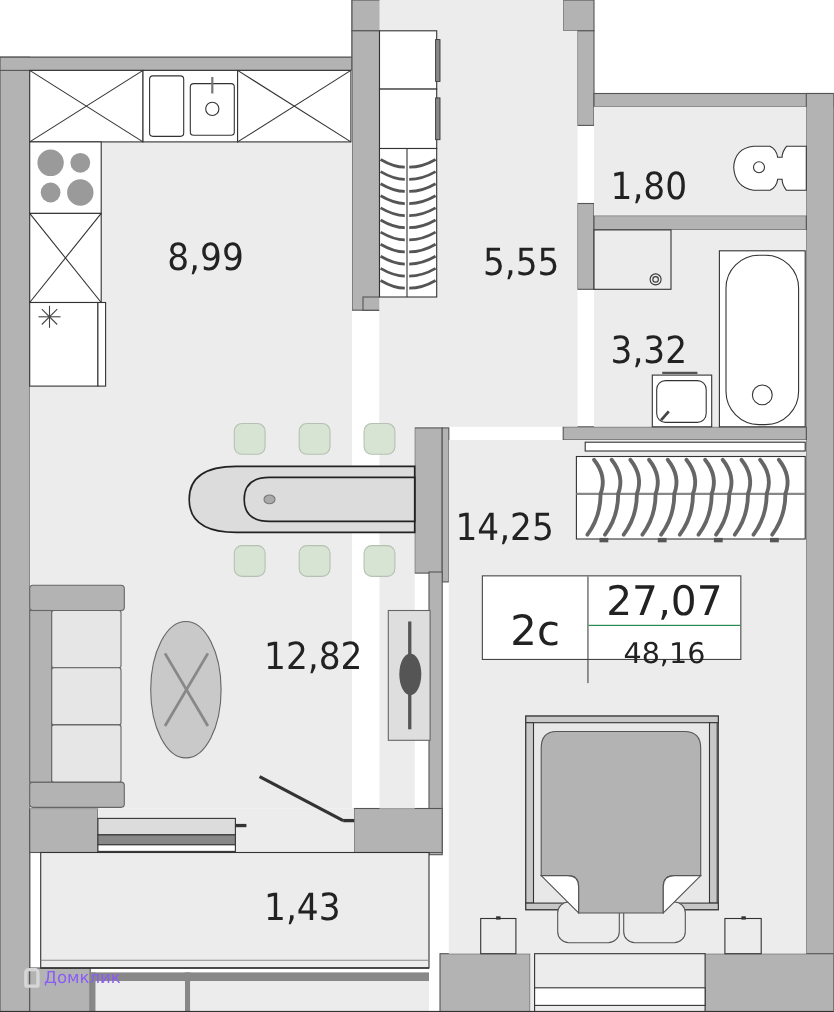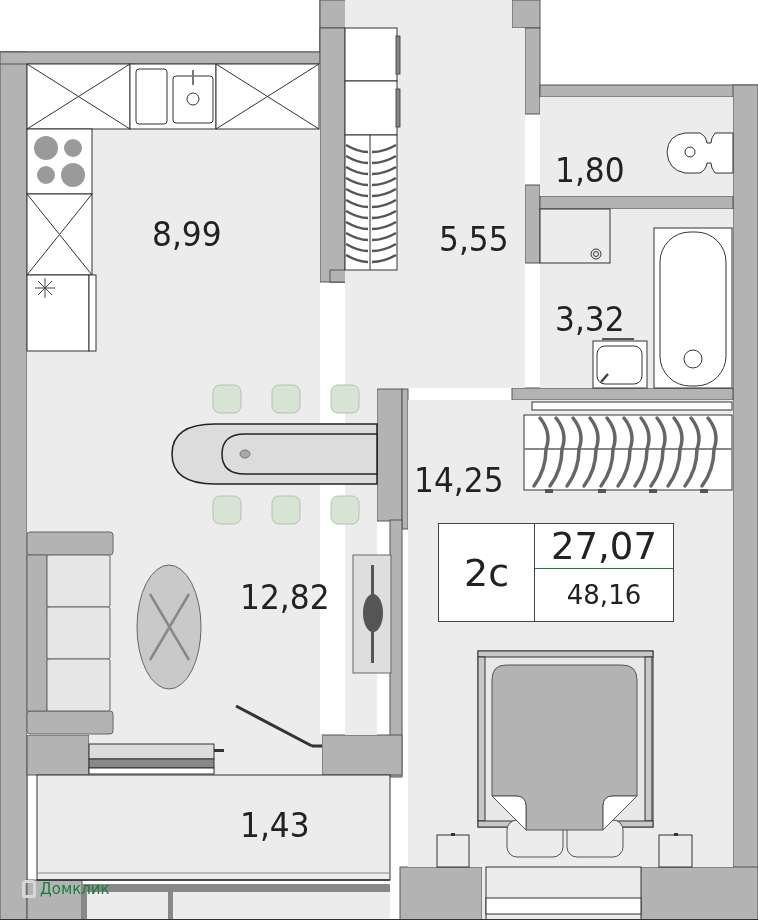--- a/index.html
+++ b/index.html
@@ -7,25 +7,25 @@
   #plan { position: absolute; left: 0; top: 0; width: 758px; height: 920px; }
   .wall { fill: #b3b3b3; stroke: #555; stroke-width: 1; }
   .floor { fill: #ececec; }
   .white { fill: #ffffff; stroke: #333; stroke-width: 1; }
   .line { stroke: #333; stroke-width: 1; fill: none; }
   .area-label {
     position: absolute; font-family: "DejaVu Sans", sans-serif; font-size: 34px;
     color: #222; letter-spacing: 0px; line-height: 1; white-space: nowrap;
     transform: scaleX(0.92); transform-origin: left top;
   }
-  .summary { position: absolute; left: 438px; top: 523px; width: 236px; height: 99px; background: #fff; border: 1px solid #444; box-sizing: border-box; }
+  .summary { position: absolute; left: 438px; top: 523px; width: 236px; height: 77px; background: #fff; border: 1px solid #444; box-sizing: border-box; }
   .summary .type { position: absolute; left: 0; top: 0; width: 95px; height: 97px; display: flex; align-items: center; justify-content: center; font-size: 38px; color: #222; border-right: 1px solid #444; }
   .summary .living { position: absolute; left: 96px; top: 0; width: 138px; height: 44px; display: flex; align-items: center; justify-content: center; font-size: 37px; color: #222; border-bottom: 1px solid #15803d; }
   .summary .total { position: absolute; left: 96px; top: 45px; width: 138px; height: 52px; display: flex; align-items: center; justify-content: center; font-size: 26px; color: #222; }
-  .watermark { position: absolute; left: 22px; top: 880px; font-size: 15px; color: #15803d; display: flex; align-items: center; gap: 4px; }
+  .watermark { position: absolute; left: 22px; top: 880px; font-size: 15px; color: #8b5cf6; display: flex; align-items: center; gap: 4px; }
   .watermark .logo { width: 14px; height: 18px; border: 3px solid #d7d7d7; border-radius: 4px 4px 2px 2px; box-sizing: border-box; }
 </style>
 </head>
 <body>
 
 <svg id="plan" viewBox="0 0 758 920" xmlns="http://www.w3.org/2000/svg">
 
   <g>
 
     <path class="wall" d="M0,52 L320,52 L320,0 L410,0 L410,28 L345,28 L345,130 L330,130 L330,282 L405,282 L405,270 L345,270 L345,28 L320,28 L320,64 L27,64 L27,880 L0,880 Z"></path>

